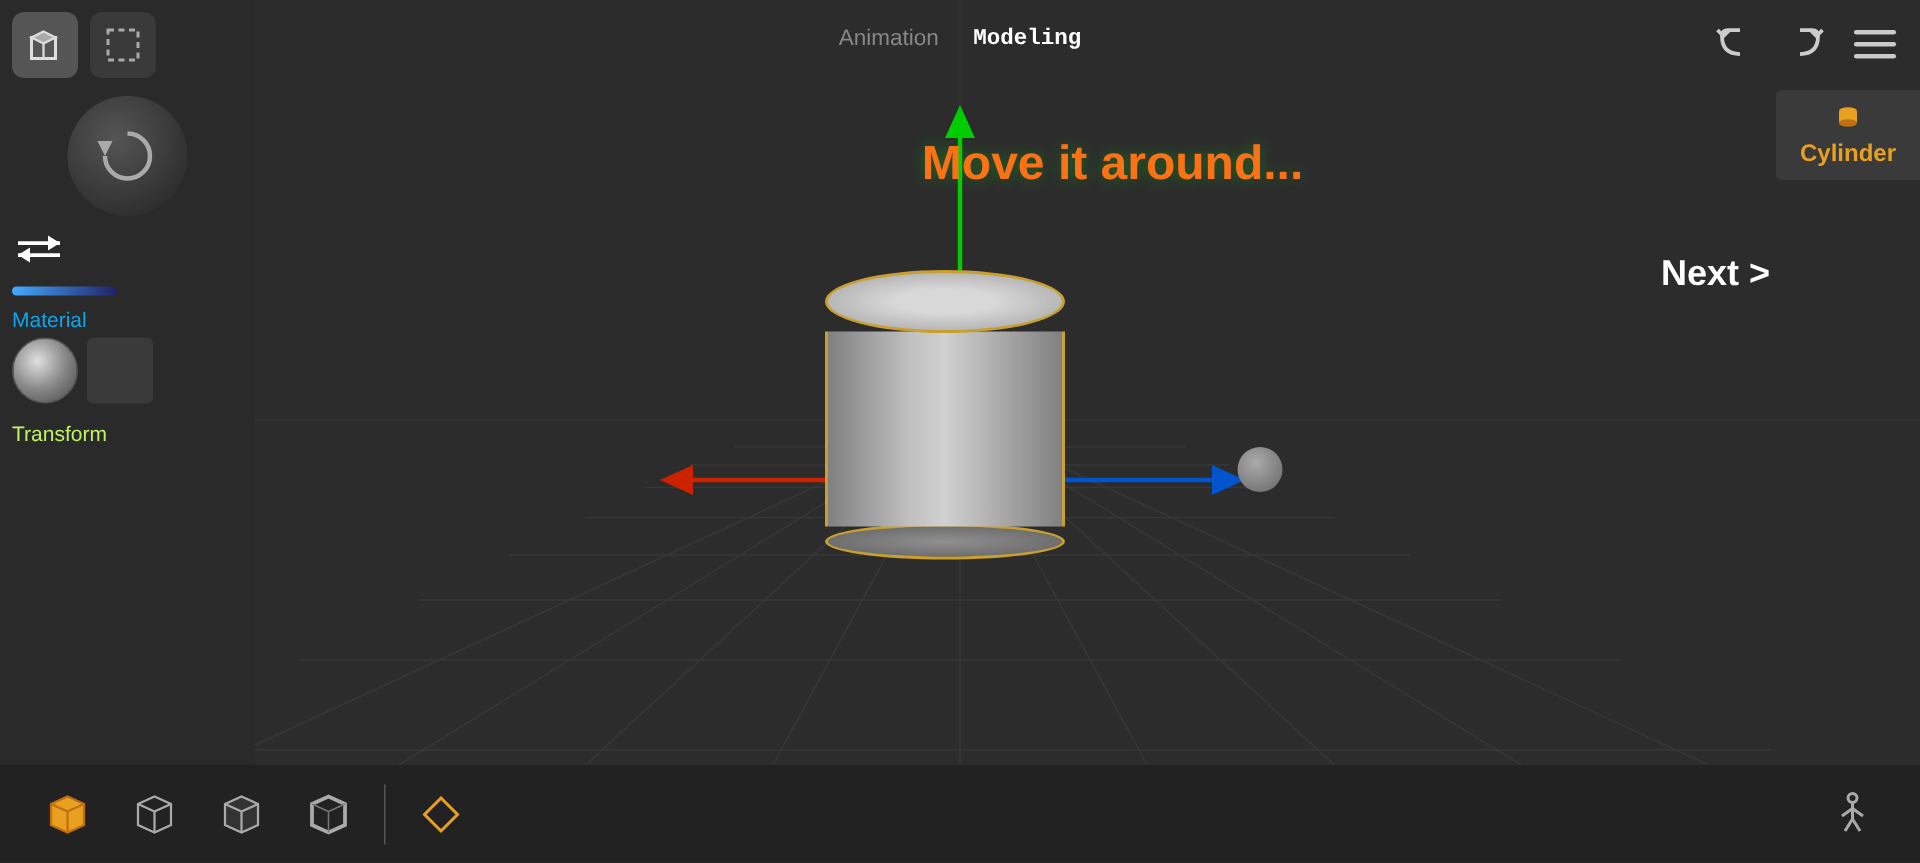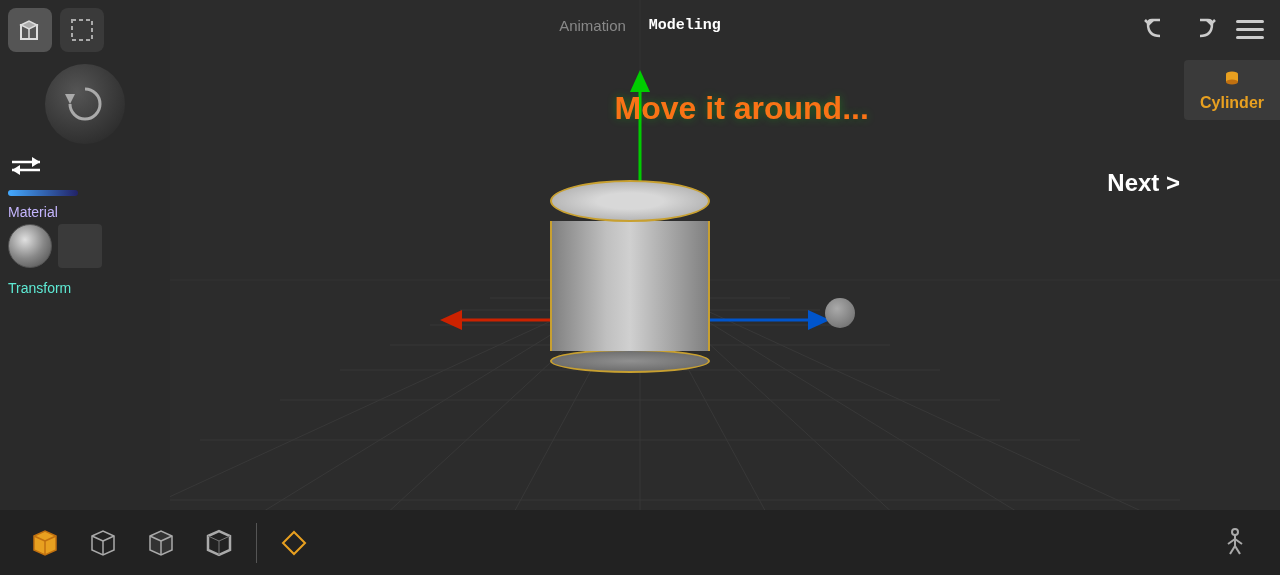--- a/index.html
+++ b/index.html
@@ -90,21 +90,21 @@
       margin: 4px auto;
     }
     .blue-bar {
       width: 70px;
       height: 6px;
       background: linear-gradient(to right, #4af, #226);
       border-radius: 3px;
       margin: 6px 0;
     }
     .section-label {
-      color: #c4b5fd;
+      color: #0ea5e9;
       font-size: 14px;
       margin: 8px 0 4px 0;
     }
     .material-preview {
       display: flex;
       gap: 6px;
       align-items: center;
     }
     .mat-sphere {
       width: 44px;
@@ -113,21 +113,21 @@
       background: radial-gradient(circle at 38% 35%, #e0e0e0, #888, #444);
       border: 1px solid #555;
     }
     .mat-box {
       width: 44px;
       height: 44px;
       background: #3a3a3a;
       border-radius: 4px;
     }
     .transform-label {
-      color: #5eead4;
+      color: #bef264;
       font-size: 14px;
       margin-top: 12px;
     }
 
     
     .viewport {
       position: absolute;
       top: 0; left: 0; right: 0; bottom: 0;
       background: #2c2c2c;
       overflow: hidden;

